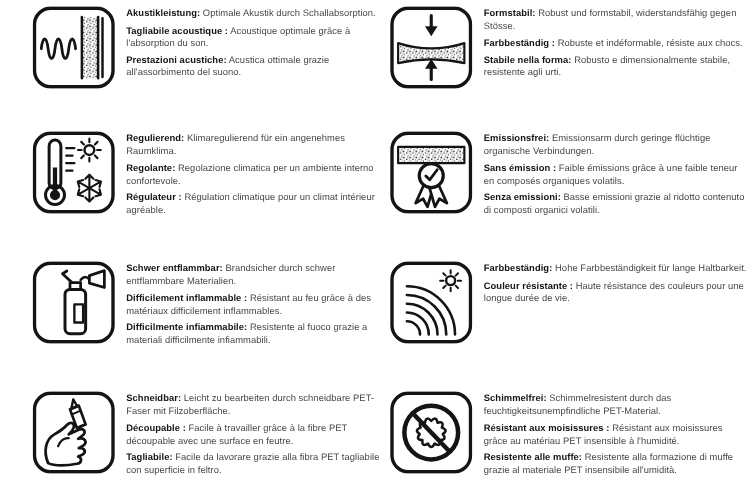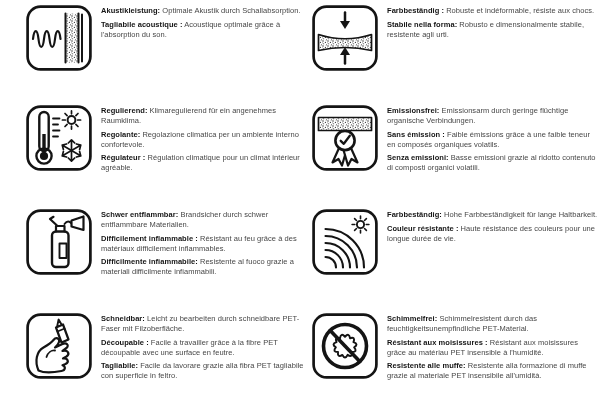--- a/index.html
+++ b/index.html
@@ -50,35 +50,37 @@
         </defs>
         <rect x="1.6" y="1.6" width="62.8" height="62.8" rx="13" stroke-width="2.7"></rect>
         <path d="M7,34 c1.2,-10.5 4.3,-10.5 5.5,0 c1.2,10.5 4.3,10.5 5.5,0 c1.2,-10.5 4.3,-10.5 5.5,0 c1.2,10.5 4.3,10.5 5.5,0 c1.2,-10.5 4.3,-10.5 5.5,0" stroke-width="2.2"></path>
         <rect x="39.5" y="8.5" width="13" height="49" fill="url(#stip)" stroke="none"></rect>
         <path d="M39.5,8.5 V57.5 M52.5,8.5 V57.5 M56,9.5 V56.5" stroke-width="2"></path>
       </svg>
     </div>
     <div class="texts">
       <p class="entry"><span class="lbl">Akustikleistung:</span> <span>Optimale Akustik durch Schallabsorption.</span></p>
       <p class="entry"><span class="lbl">Tagliabile acoustique :</span> <span>Acoustique optimale grâce à l'absorption du son.</span></p>
+      <p class="entry"><span class="lbl">Prestazioni acustiche:</span> <span>Acustica ottimale grazie all'assorbimento del suono.</span></p>
     </div>
   </div>
 
   <div class="card col-right">
     <div class="icon-box">
       <svg viewBox="0 0 66 66">
         <rect x="1.6" y="1.6" width="62.8" height="62.8" rx="13" stroke-width="2.7"></rect>
         <path d="M33,7.5 V17" stroke-width="2.5"></path>
         <polygon points="28,16 38,16 33,24" fill="#141414" stroke="none"></polygon>
         <path d="M6.5,29.5 Q33,38 59.5,29.5 L59.5,45.5 Q33,39.5 6.5,45.5 Z" fill="url(#stip)" stroke-width="1.7"></path>
         <path d="M33,58.5 V49" stroke-width="2.5"></path>
         <polygon points="28,50 38,50 33,42" fill="#141414" stroke="none"></polygon>
       </svg>
     </div>
     <div class="texts">
+      <p class="entry"><span class="lbl">Formstabil:</span> <span>Robust und formstabil, widerstandsfähig gegen Stösse.</span></p>
       <p class="entry"><span class="lbl">Farbbeständig :</span> <span>Robuste et indéformable, résiste aux chocs.</span></p>
       <p class="entry"><span class="lbl">Stabile nella forma:</span> <span>Robusto e dimensionalmente stabile, resistente agli urti.</span></p>
     </div>
   </div>
 
   <div class="card col-left">
     <div class="icon-box">
       <svg viewBox="0 0 66 66">
         <rect x="1.6" y="1.6" width="62.8" height="62.8" rx="13" stroke-width="2.7"></rect>
         <rect x="13.3" y="7" width="9.4" height="39" rx="4.7" stroke-width="2.4"></rect>

